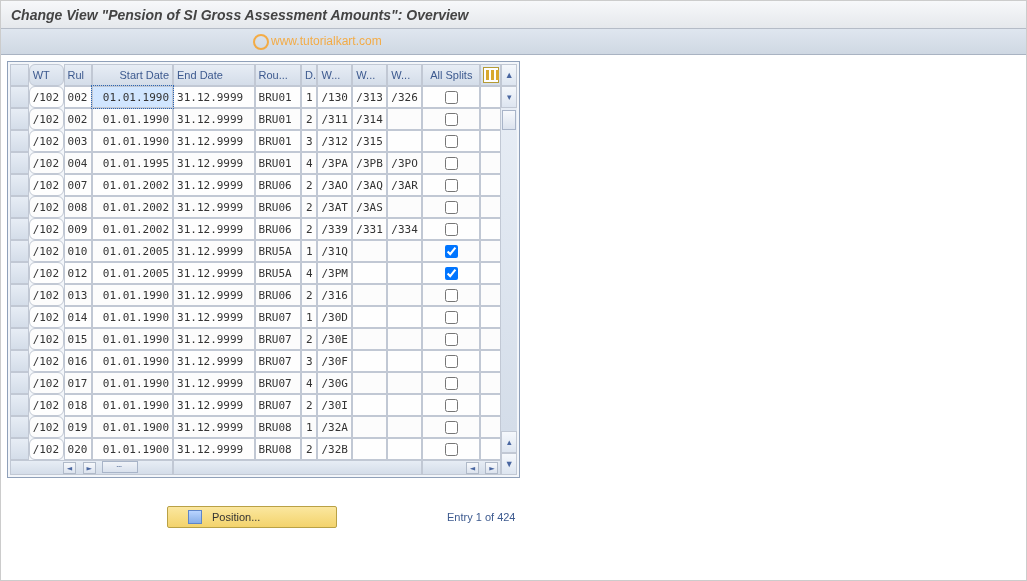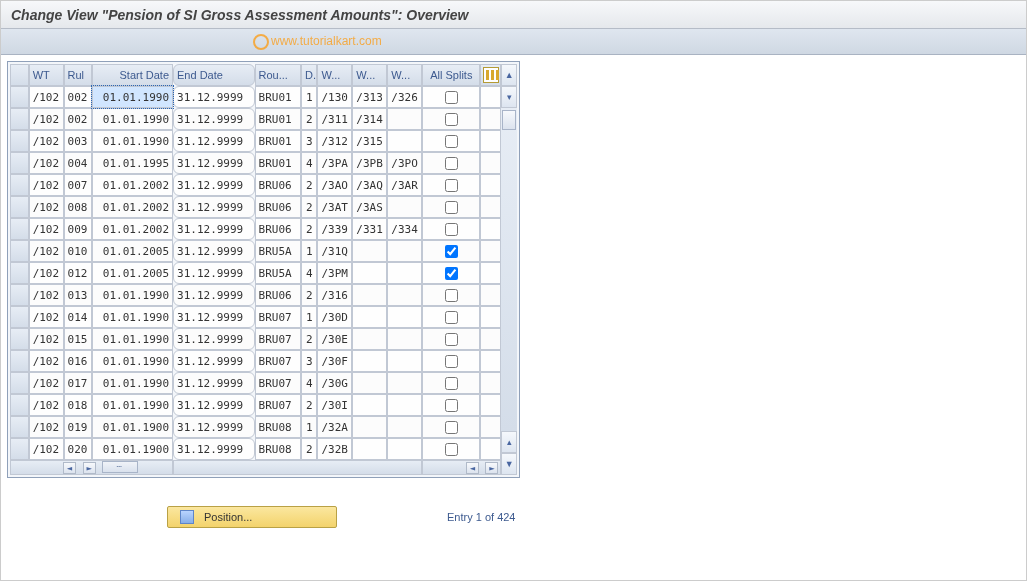--- a/index.html
+++ b/index.html
@@ -81,24 +81,24 @@
       font-family: Arial, Helvetica, sans-serif;
       font-weight: normal;
       text-align: left;
       color: #3d5a8f;
       border-top: 1px solid #c1c8d4;
     }
     tr:nth-child(even) td.data-cell { background: #fcfcfc; }
 
     .col-select { width: 16px; background: linear-gradient(#e7edf5,#d4dde9) !important; }
     td.col-select { padding:0; }
-    .col-wt { width: 30px; }
+    .col-wt { width: 30px; border-radius: 6px; }
     .col-rul { width: 24px; }
     .col-start { width: 70px; text-align: right; }
-    .col-end { width: 70px; border-radius: 6px; }
+    .col-end { width: 70px; }
     .col-rou { width: 40px; margin-left: 36px; }
     .col-d { width: 14px; text-align: center; }
     .col-w1, .col-w2, .col-w3 { width: 30px; }
     .col-allsplit { width: 50px; text-align: center; }
     .col-cfg { width: 18px; padding:0; }
 
     .highlight { background: #d1e6ff !important; outline: 1px dotted #2a66b5; }
 
     input[type=checkbox] { margin: 0 auto; display: block; }
 
@@ -147,21 +147,21 @@
       align-items: center;
       gap: 110px;
       color: #3d5a8f;
     }
     .position-btn {
       width: 170px; height: 22px;
       background: linear-gradient(#fbe79f,#f3d36c);
       border: 1px solid #b9a145;
       border-radius: 2px;
       display: inline-flex; align-items: center; gap: 10px;
-      padding-left: 12px;
+      padding-left: 20px;
       cursor: pointer;
       color: #333;
     }
     .pos-icon {
       width: 14px; height: 14px;
       background: linear-gradient(#b9d4ff,#87aee8);
       border: 1px solid #5e85c8;
     }
 
     td.data-cell { text-overflow: clip; }

